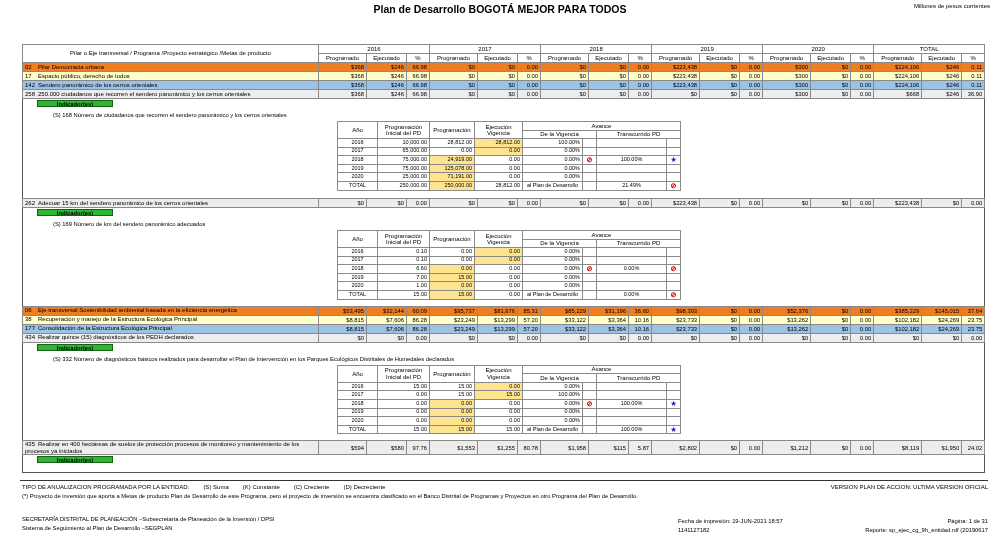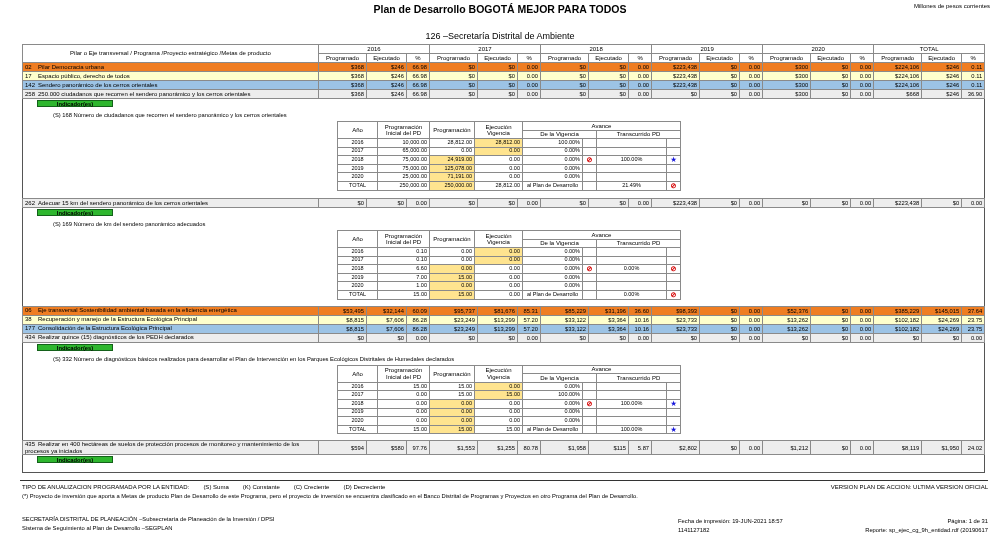--- a/index.html
+++ b/index.html
@@ -51,21 +51,20 @@
   .org     { position:absolute; top:515px; left:22px;  font-size:5.8px; line-height:1.6; }
   .print-block { position:absolute; top:517px; right:12px; font-size:5.8px; width:310px; }
   .print-row { display:flex; justify-content:space-between; line-height:1.5; }
 </style>
 </head>
 <body>
 
 <div class="page">
   <div class="top-note">Millones de pesos corrientes</div>
   <div class="title">Plan de Desarrollo BOGOTÁ MEJOR PARA TODOS</div>
-  <div class="entity">126 –Secretaría Distrital de Ambiente</div>
 
   <div class="table-wrap">
     <table class="main-table" id="main-table">
         <colgroup>
           <col style="width: 296px;">
           <col style="width: 48px;">
           <col style="width: 40px;">
           <col style="width: 23px;">
           <col style="width: 48px;">
           <col style="width: 40px;">

